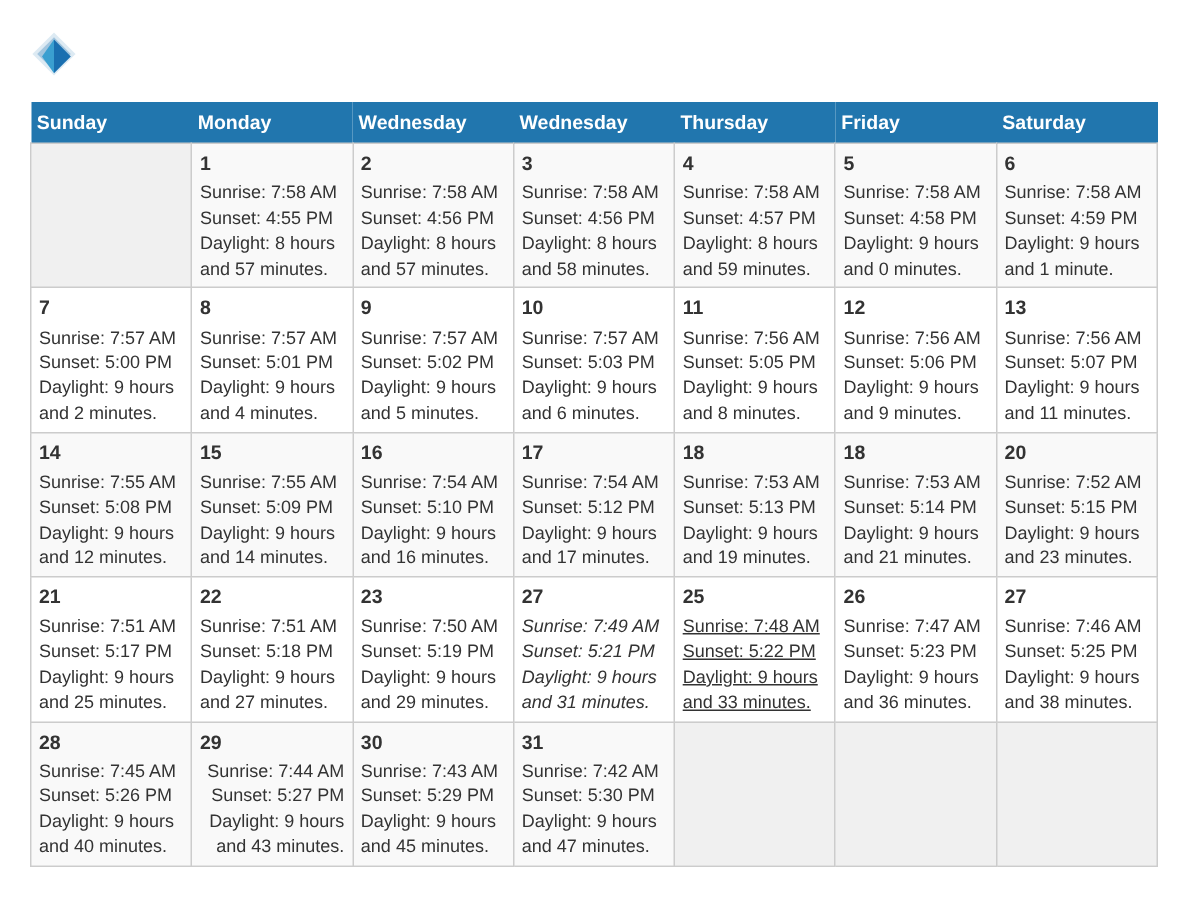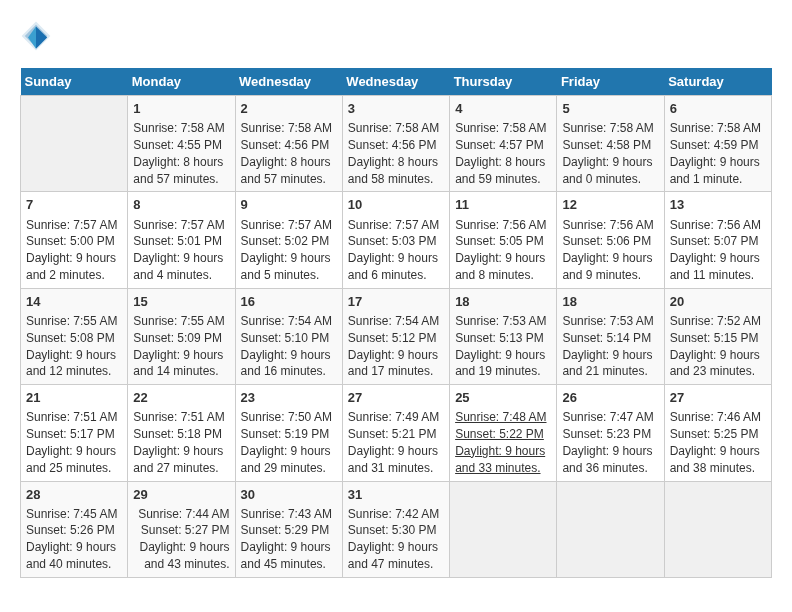--- a/index.html
+++ b/index.html
@@ -288,21 +288,21 @@
         </td>
         <td>
           <span class="day-number">23</span>
           <div class="day-info" style="white-space: pre-line;">Sunrise: 7:50 AM
 Sunset: 5:19 PM
 Daylight: 9 hours
 and 29 minutes.</div>
         </td>
         <td>
           <span class="day-number">27</span>
-          <div class="day-info" style="white-space: pre-line;">Sunrise: 7:49 AM
+          <div class="day-info" style="white-space: pre-line; font-style: italic;">Sunrise: 7:49 AM
 Sunset: 5:21 PM
 Daylight: 9 hours
 and 31 minutes.</div>
         </td>
         <td>
           <span class="day-number">25</span>
           <div class="day-info" style="white-space: pre-line; text-decoration: underline;">Sunrise: 7:48 AM
 Sunset: 5:22 PM
 Daylight: 9 hours
 and 33 minutes.</div>

